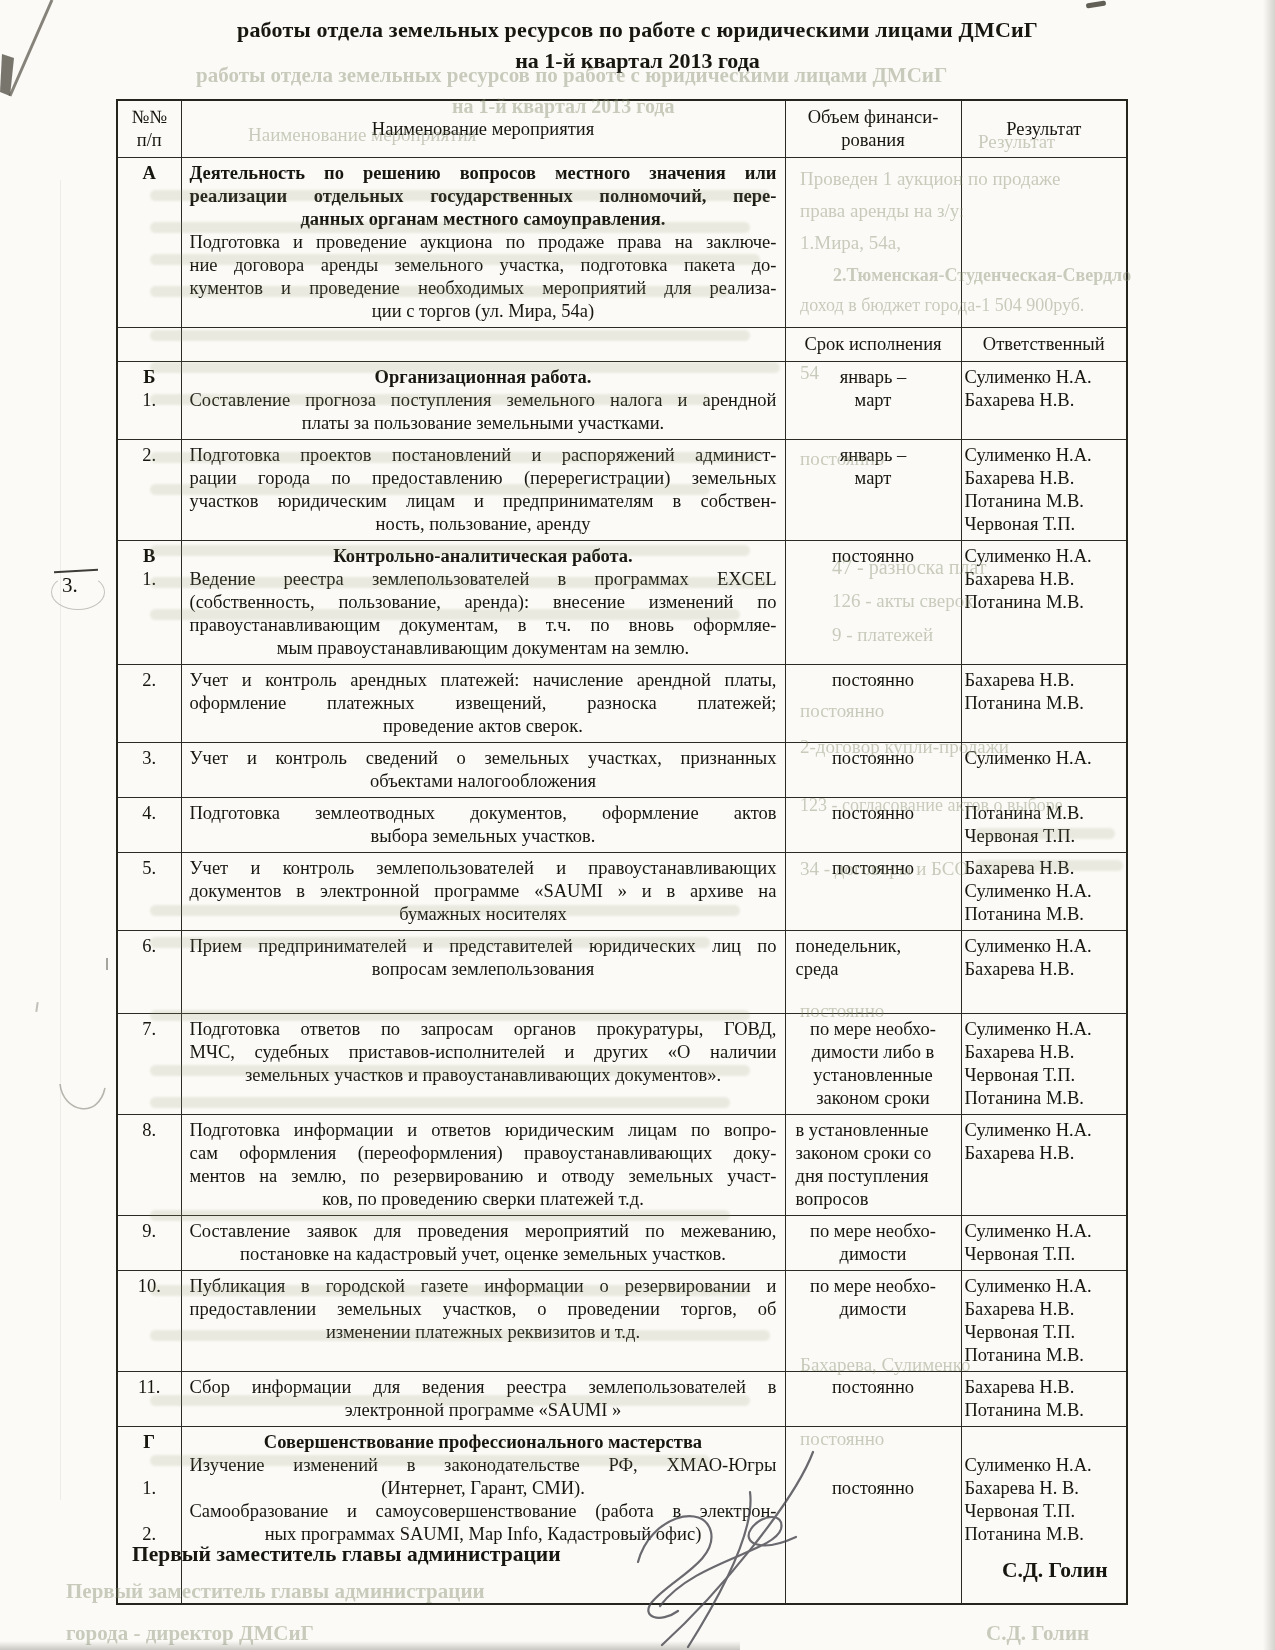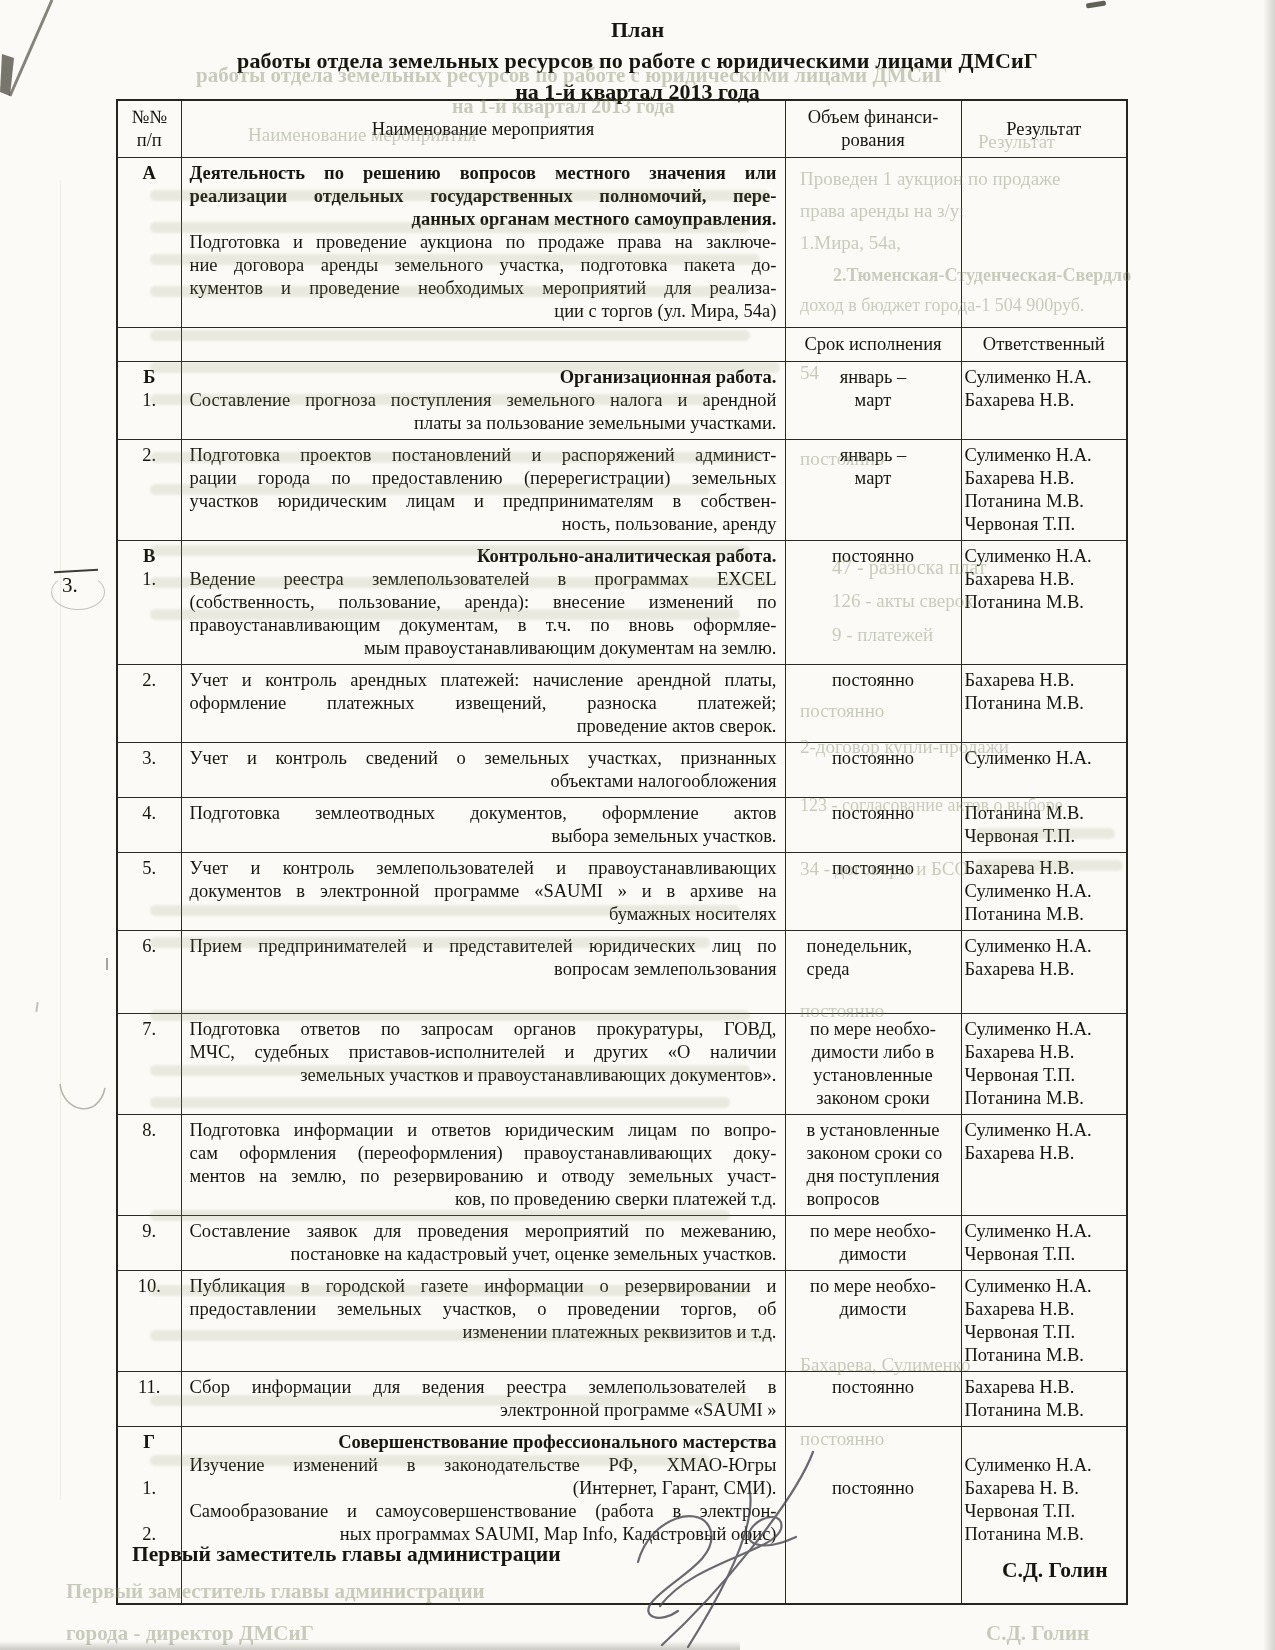--- a/index.html
+++ b/index.html
@@ -22,26 +22,26 @@
   .title-block .t2 { letter-spacing:.2px; }
 
   table.plan { position:absolute; left:116px; top:99px; width:1010px;
     border-collapse:collapse; table-layout:fixed; background:transparent; }
   table.plan { border:2.5px solid #26251d; }
   td { border:1.7px solid #2c2b23; vertical-align:top; padding:4px 8px;
        font-size:18.5px; line-height:23px; }
   td.hdr { text-align:center; vertical-align:middle; padding:5px 4px; }
   td.num { text-align:center; padding:4px 2px; }
   .secletter { font-weight:bold; }
-  .line { text-align:right; }
+  .line { text-align:center; }
   .line.j { text-align:justify; text-align-last:justify; }
   .block { margin:0; }
   .b .line { font-weight:bold; }
   td.per { text-align:center; padding:4px 5px; }
-  td.per.left { text-align:left; padding-left:21px; }
+  td.per.left { text-align:left; padding-left:10px; }
   td.resp { padding-left:3px; }
   .blank { height:23px; }
 
   
   .ghost { position:absolute; color:#7d8565; opacity:.40; filter:blur(.6px);
     white-space:nowrap; font-size:19px; line-height:22px; }
   .ghost.gb { font-weight:bold; }
   .gbar { position:absolute; height:11px; background:#8f966f; opacity:.16;
     filter:blur(1.3px); border-radius:6px; }
 
@@ -73,21 +73,20 @@
 <div class="fold-line"></div>
 <svg class="corner-mark" width="70" height="110" viewBox="0 0 70 110">
   <line x1="10" y1="96" x2="52" y2="0" stroke="#86847a" stroke-width="3"></line>
   <path d="M2,54 L14,58 L10,96 L0,92 Z" fill="#57544a" opacity=".8"></path>
 </svg>
 <div class="tr-dash"></div>
 <div class="tick1"></div>
 <div class="tick2"></div>
 
 <div class="title-block">
-  <div class="t1">План</div>
   <div class="t2">работы отдела земельных ресурсов по работе с юридическими лицами ДМСиГ</div>
   <div class="t3">на 1-й квартал 2013 года</div>
 </div>
 
 <div class="mark3">
   <div class="oline"></div>
   <div class="cup"></div>
   <div class="n">3.</div>
 </div>
 <svg class="ucurve" width="52" height="52" viewBox="0 0 52 52">

